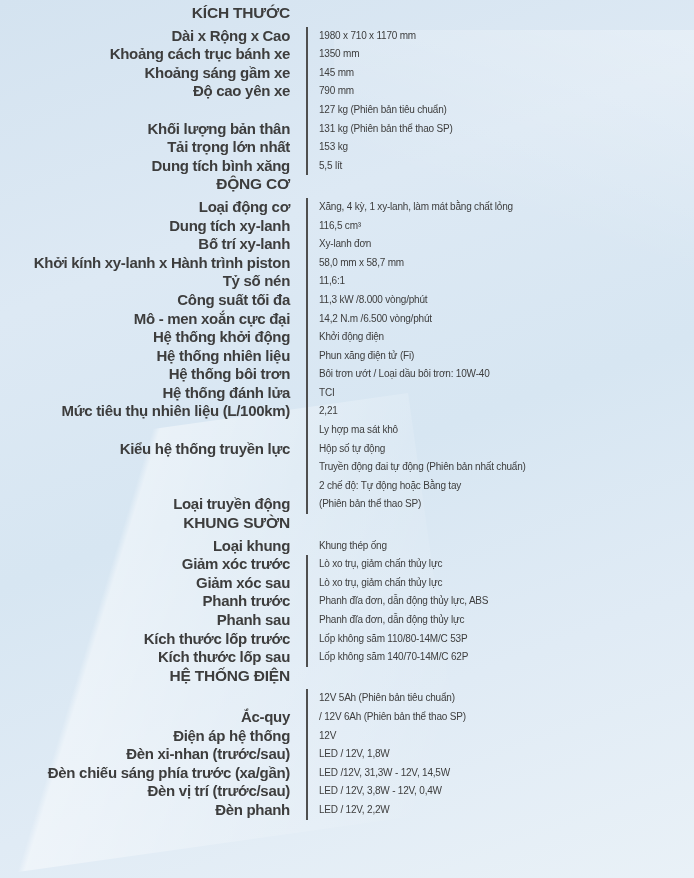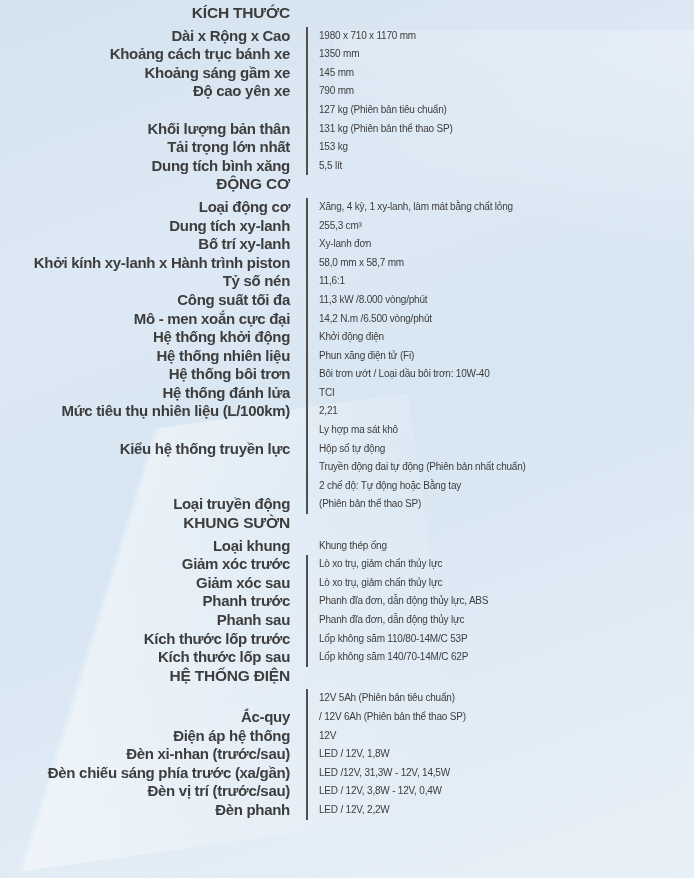--- a/index.html
+++ b/index.html
@@ -132,21 +132,21 @@
         <div class="rows">
           <div class="spec-row">
             <div class="spec-label">Loại động cơ</div>
             <div class="spec-value">
               <div class="value-line">Xăng, 4 kỳ, 1 xy-lanh, làm mát bằng chất lỏng</div>
             </div>
           </div>
           <div class="spec-row">
             <div class="spec-label">Dung tích xy-lanh</div>
             <div class="spec-value">
-              <div class="value-line">255,3 cm³</div>
+              <div class="value-line">116,5 cm³</div>
             </div>
           </div>
           <div class="spec-row">
             <div class="spec-label">Bố trí xy-lanh</div>
             <div class="spec-value">
               <div class="value-line">Xy-lanh đơn</div>
             </div>
           </div>
           <div class="spec-row">
             <div class="spec-label">Khởi kính xy-lanh x Hành trình piston</div>

